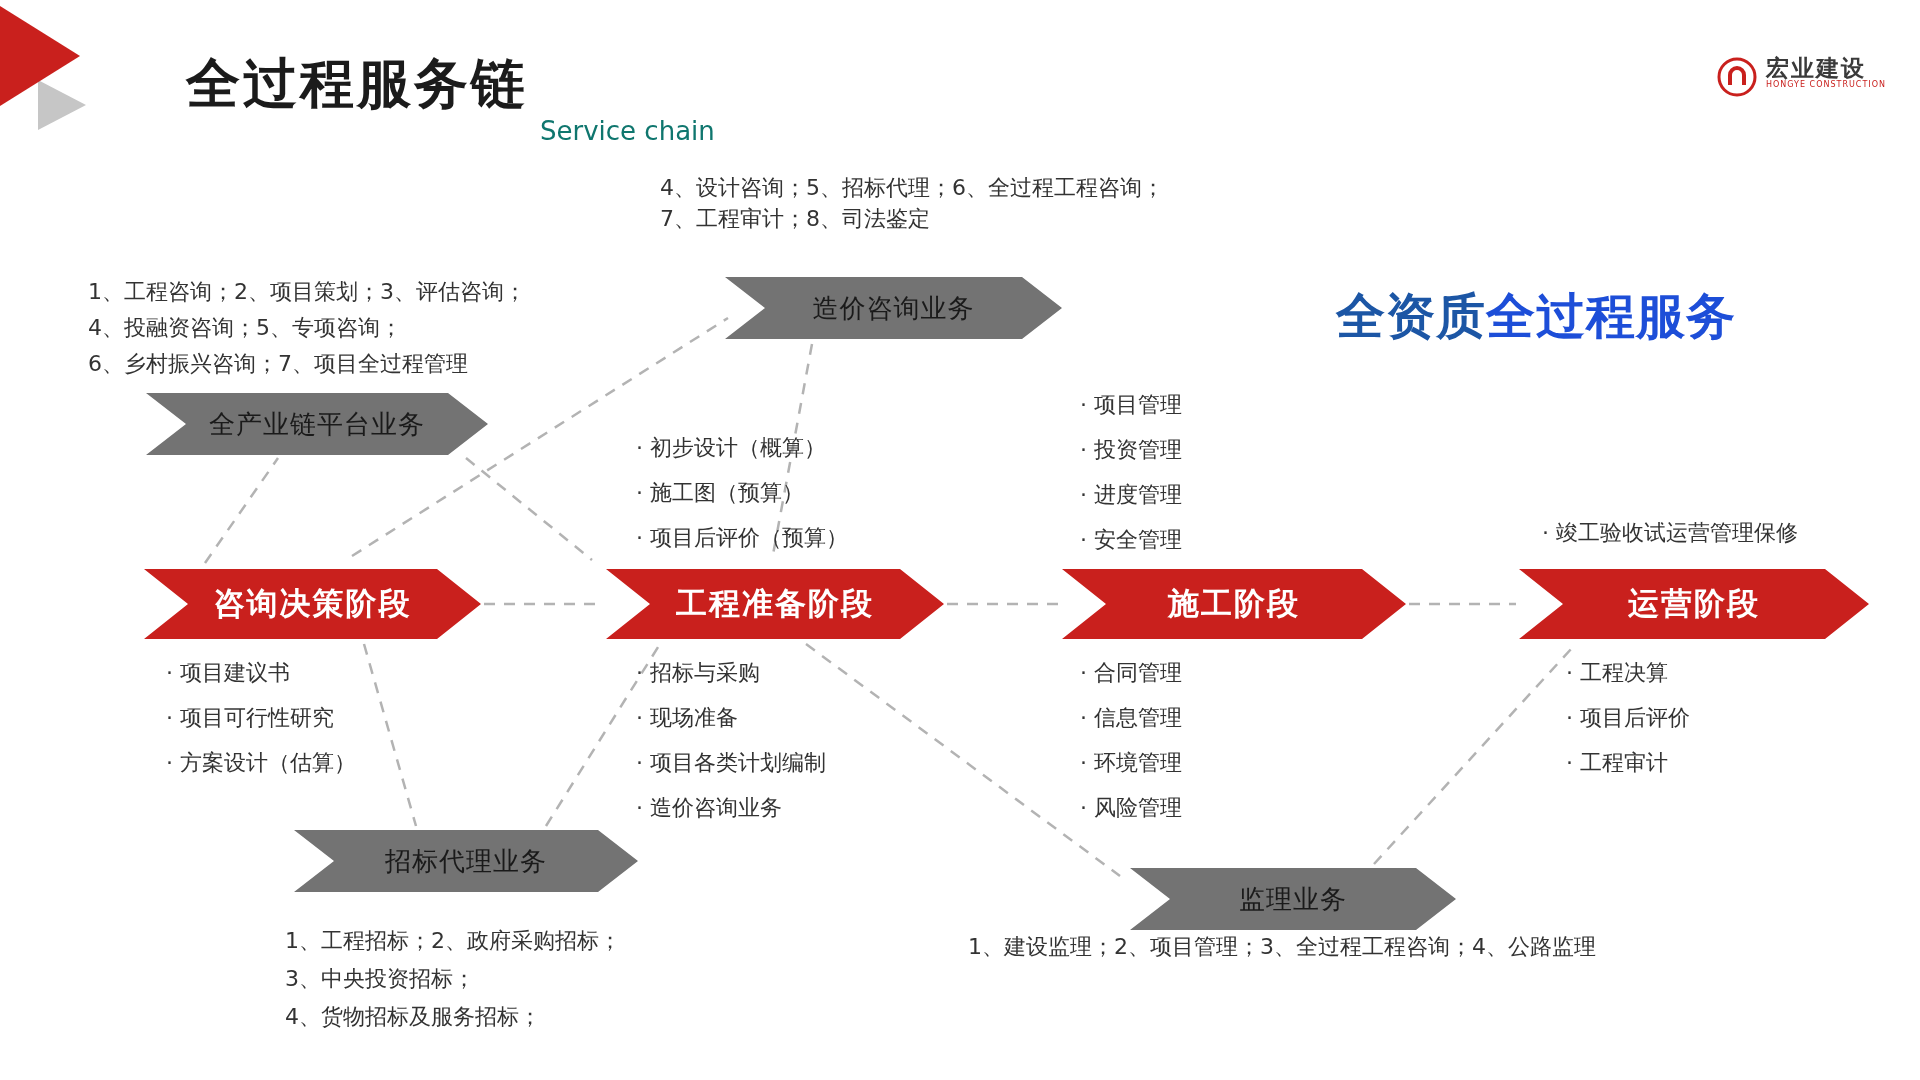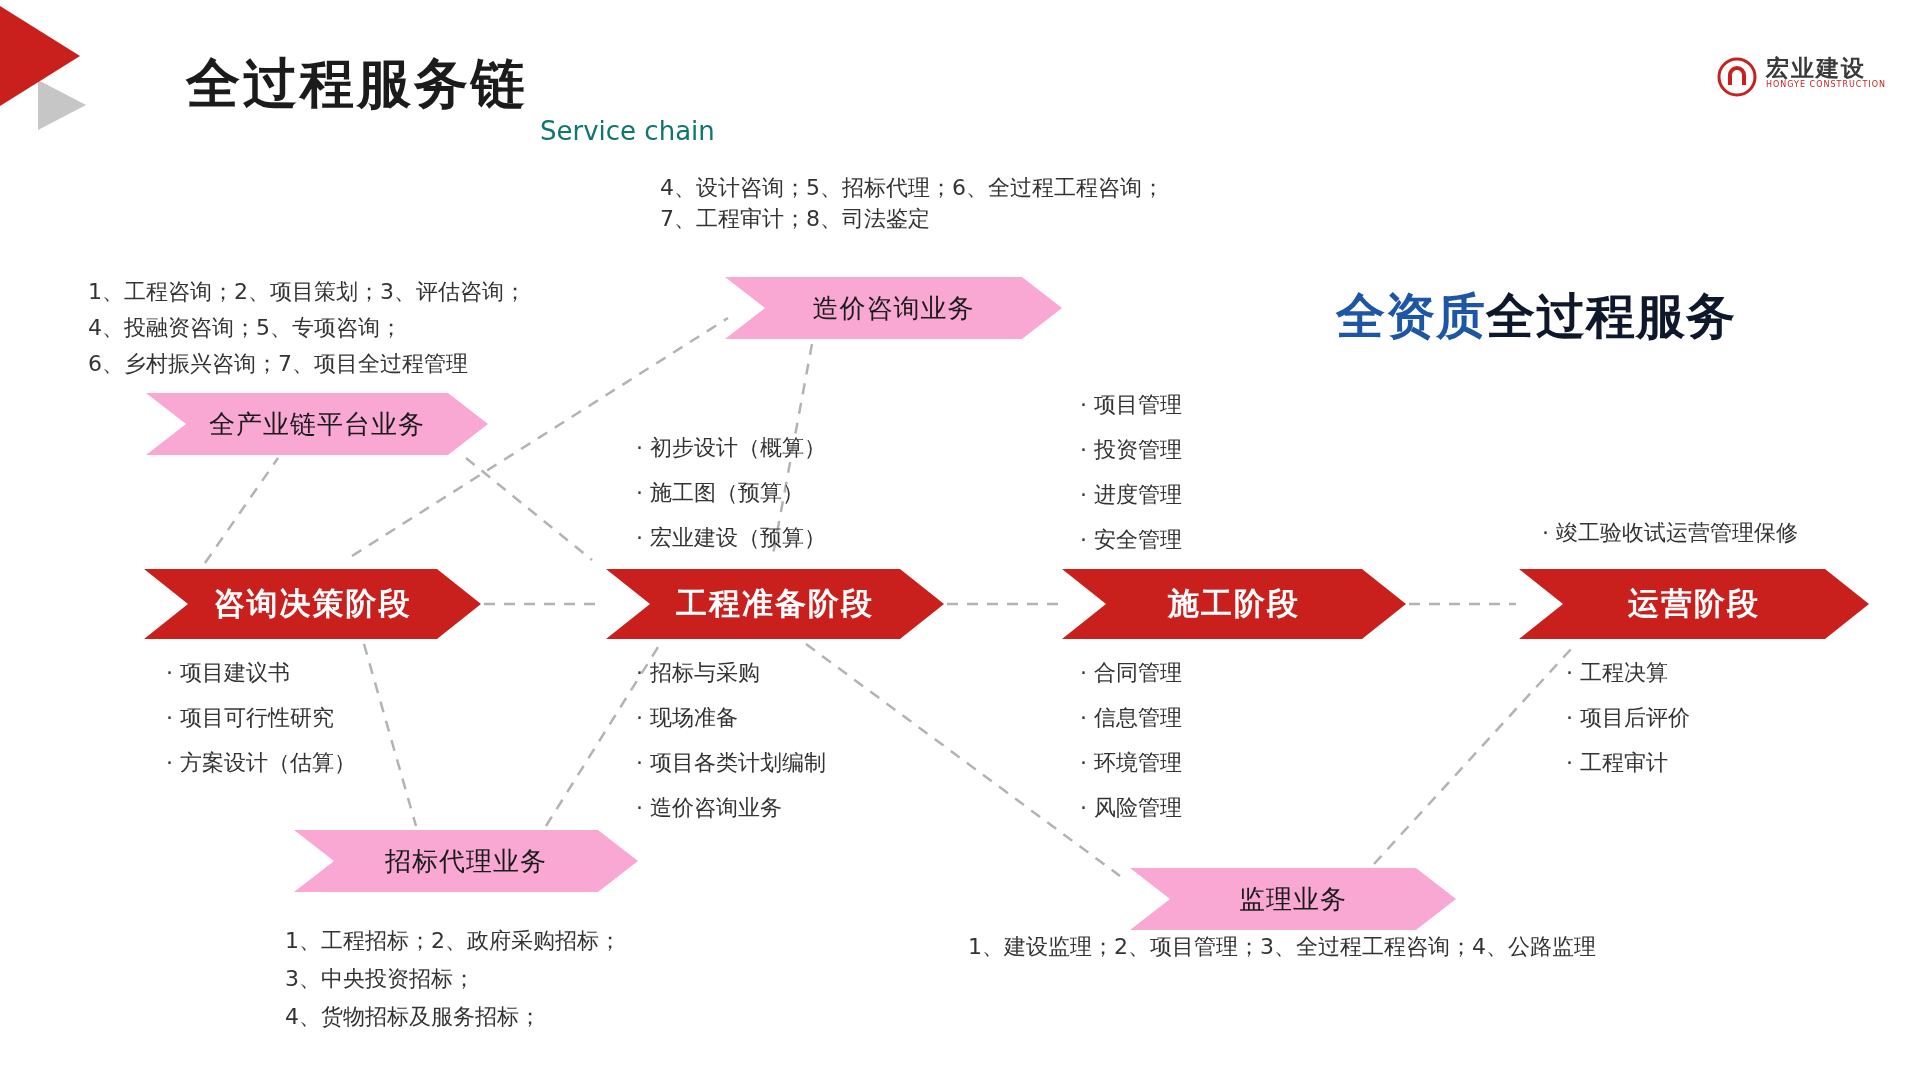--- a/index.html
+++ b/index.html
@@ -21,27 +21,27 @@
   .subtitle{position:absolute;left:540px;top:76px;font-size:26px;color:#0f766e;white-space:nowrap;margin-top:40px;}
 
   .logo{position:absolute;left:1716px;top:56px;display:flex;align-items:flex-start;gap:8px;}
   .logo-text{display:flex;flex-direction:column;line-height:1.1;}
   .logo-name{font-size:23px;font-weight:bold;color:#3a3a3a;letter-spacing:2px;white-space:nowrap;}
   .logo-tagline{font-size:8px;color:#c9201d;letter-spacing:1px;white-space:nowrap;}
 
   .headline{position:absolute;left:1336px;top:284px;font-size:49px;font-weight:900;
     letter-spacing:1px;white-space:nowrap;}
   .hl-blue{color:#1c56a5;}
-  .hl-red{color:#0f172a;margin-top:32px;}
+  .hl-red{color:#1d4ed8;margin-top:32px;}
 
   .chevron{position:absolute;display:flex;align-items:center;justify-content:center;
     white-space:nowrap;}
   .chevron.red{background:#c9201d;color:#ffffff;font-weight:bold;font-size:31px;letter-spacing:2px;
     clip-path:polygon(0 0,calc(100% - 44px) 0,100% 50%,calc(100% - 44px) 100%,0 100%,44px 50%);}
-  .chevron.gray{background:#f9a8d4;color:#1a1a1a;font-size:26px;font-weight:500;letter-spacing:1px;
+  .chevron.gray{background:#737373;color:#1a1a1a;font-size:26px;font-weight:500;letter-spacing:1px;
     clip-path:polygon(0 0,calc(100% - 40px) 0,100% 50%,calc(100% - 40px) 100%,0 100%,40px 50%);}
 
   .list{position:absolute;font-size:22px;color:#333;}
   .list div{line-height:45px;white-space:nowrap;}
 
   .desc{position:absolute;font-size:22px;color:#333;}
   .desc div{white-space:nowrap;}
   .desc.lh31 div{line-height:31px;}
   .desc.lh36 div{line-height:36px;}
   .desc.lh38 div{line-height:38px;}
@@ -136,21 +136,21 @@
   </div>
 
   <div id="stage-1" class="chevron red">咨询决策阶段</div>
   <div id="stage-3" class="chevron red">施工阶段</div>
   <div id="stage-2" class="chevron red">工程准备阶段</div>
   <div id="stage-4" class="chevron red">运营阶段</div>
 
   <div id="s2-above" class="list">
     <div>· 初步设计（概算）</div>
     <div>· 施工图（预算）</div>
-    <div>· 宏业建设（预算）</div>
+    <div>· 项目后评价（预算）</div>
   </div>
   <div id="s3-above" class="list">
     <div>· 项目管理</div>
     <div>· 投资管理</div>
     <div>· 进度管理</div>
     <div>· 安全管理</div>
   </div>
   <div id="s4-above" class="list">
     <div>· 竣工验收试运营管理保修</div>
   </div>

